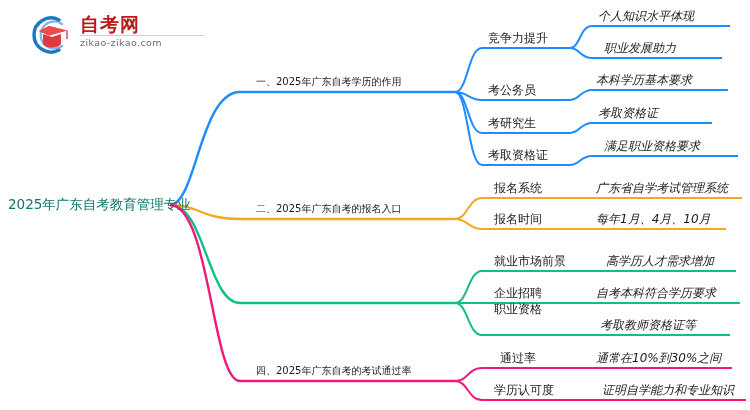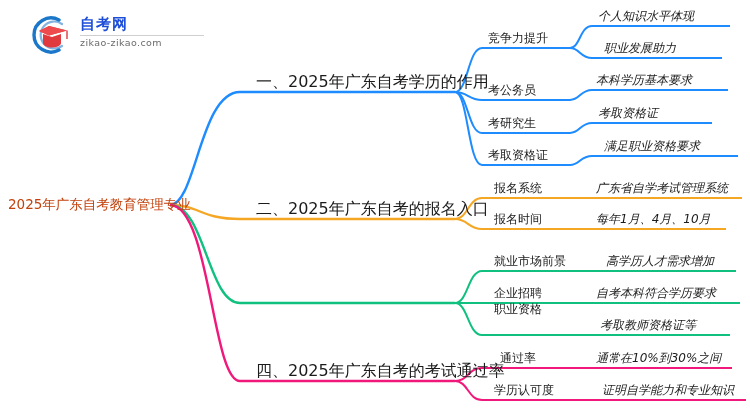--- a/index.html
+++ b/index.html
@@ -32,23 +32,23 @@
     width: 44px;
     height: 42px;
   }
   #logo-text-wrap {
     position: absolute;
     left: 52px;
     top: 2px;
     width: 126px;
   }
   #logo-title {
-    font-size: 15px;
+    font-size: 19px;
     font-weight: bold;
-    color: #1d4ed8;
+    color: #b91c1c;
     letter-spacing: 1px;
     line-height: 20px;
   }
   #logo-rule {
     width: 124px;
     height: 1px;
     background: #cfcfcf;
     margin: 1px 0 1px 0;
   }
   #logo-domain {
@@ -70,24 +70,24 @@
   .node {
     position: absolute;
     font-size: 13px;
     color: #1b1b1b;
     white-space: nowrap;
     line-height: 16px;
     font-family: "DejaVu Sans", "Liberation Sans", sans-serif;
   }
   .node.root {
     font-size: 13.5px;
-    color: #c2410c;
+    color: #0f766e;
   }
   .node.l1 {
-    font-size: 16px;
+    font-size: 10px;
   }
   .node.l2 {
     font-size: 12px;
   }
   .node.l3 {
     font-size: 12px;
     font-style: italic;
   }
 </style>
 </head>

